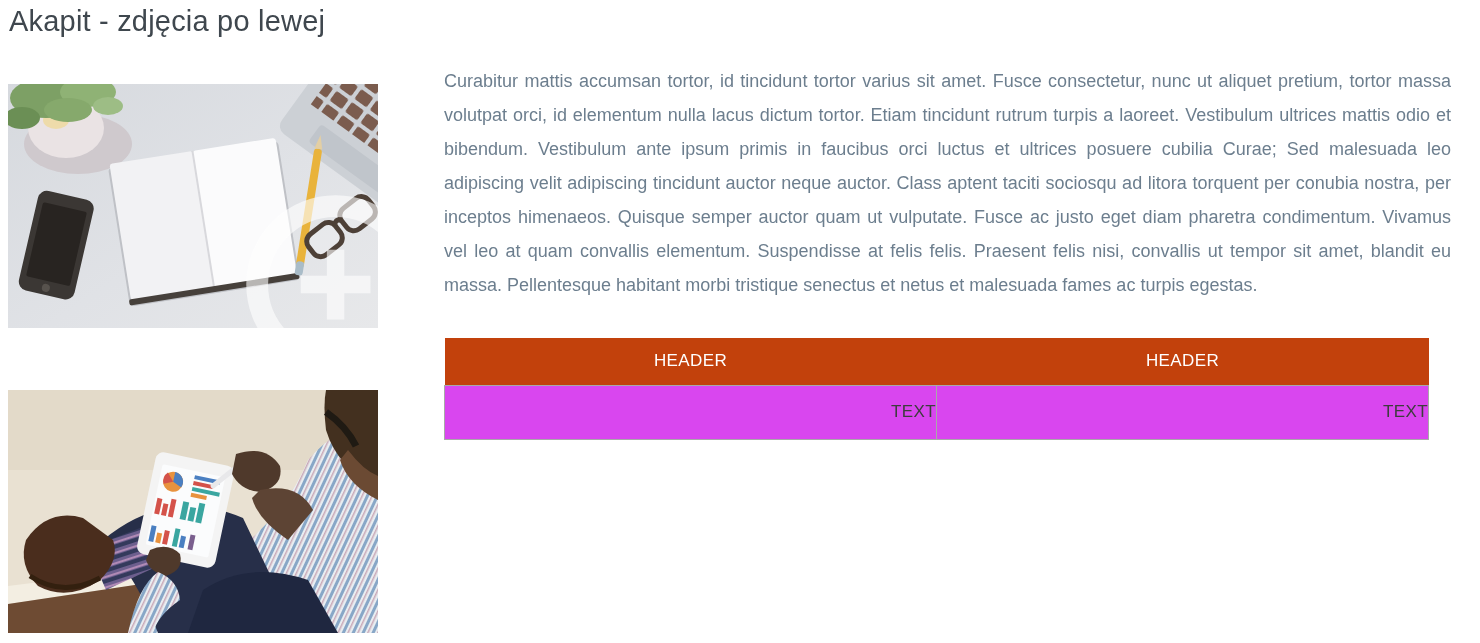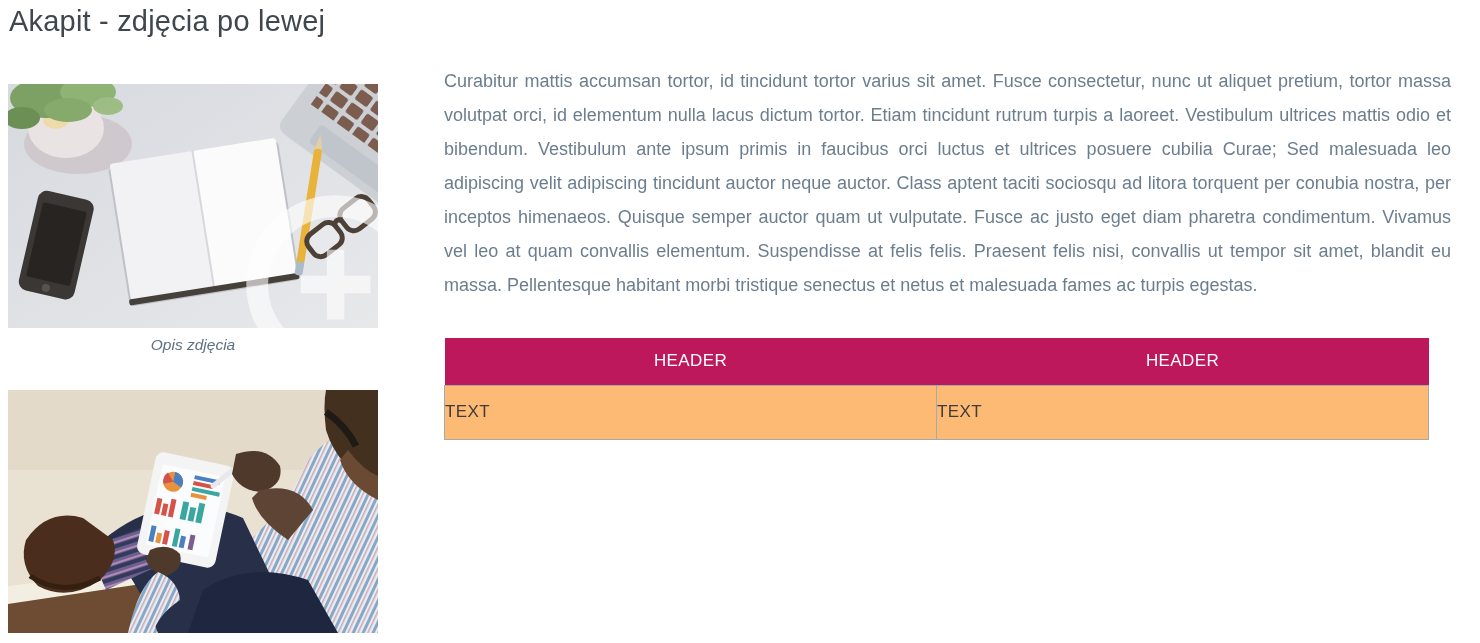--- a/index.html
+++ b/index.html
@@ -34,27 +34,27 @@
   .article {
     position:absolute; left:444px; top:64px; width:1007px;
   }
   .body-text {
     font-size:18px; line-height:34px; text-align:justify; color:#6c7e8e;
   }
   .data-table {
     margin-top:36px; width:985px; border-collapse:collapse; table-layout:fixed;
   }
   .data-table th {
-    background:#be185d; color:#ffffff; font-weight:400;
+    background:#c2410c; color:#ffffff; font-weight:400;
     font-size:17px; height:47px; text-align:center; letter-spacing:.4px;
     border:none;
   }
   .data-table td {
-    background:#fdba74; border:1px solid #a9a9a9; color:#3d3d3d;
-    font-size:17px; height:54px; text-align:left; letter-spacing:.4px;margin-left:12px;
+    background:#d946ef; border:1px solid #a9a9a9; color:#3d3d3d;
+    font-size:17px; height:54px; text-align:right; letter-spacing:.4px;margin-left:12px;
   }
 </style>
 </head>
 <body>
 
 <div class="page">
 
   <h1 class="page-title">Akapit - zdjęcia po lewej</h1>
 
   <div class="figure figure-1">
@@ -116,21 +116,20 @@
     </svg>
 
     <svg class="zoom-overlay" viewBox="0 0 56 56">
       <circle cx="24" cy="24" r="18" fill="none" stroke="#ffffff" stroke-width="5"></circle>
       <line x1="24" y1="16" x2="24" y2="32" stroke="#ffffff" stroke-width="4"></line>
       <line x1="16" y1="24" x2="32" y2="24" stroke="#ffffff" stroke-width="4"></line>
       <line x1="37" y1="37" x2="50" y2="50" stroke="#ffffff" stroke-width="8" stroke-linecap="round"></line>
     </svg>
   </div>
 
-  <div class="caption">Opis zdjęcia</div>
 
   <div class="figure figure-2">
     <svg viewBox="0 0 370 243" preserveAspectRatio="none">
       <defs>
         <pattern id="shirt" width="9" height="9" patternUnits="userSpaceOnUse" patternTransform="rotate(25)">
           <rect width="9" height="9" fill="#e9edf1"></rect>
           <rect width="3" height="9" fill="#88a7c7"></rect>
           <rect x="5" width="1.5" height="9" fill="#c9a9b8"></rect>
         </pattern>
         <pattern id="sock" width="10" height="10" patternUnits="userSpaceOnUse" patternTransform="rotate(-18)">

